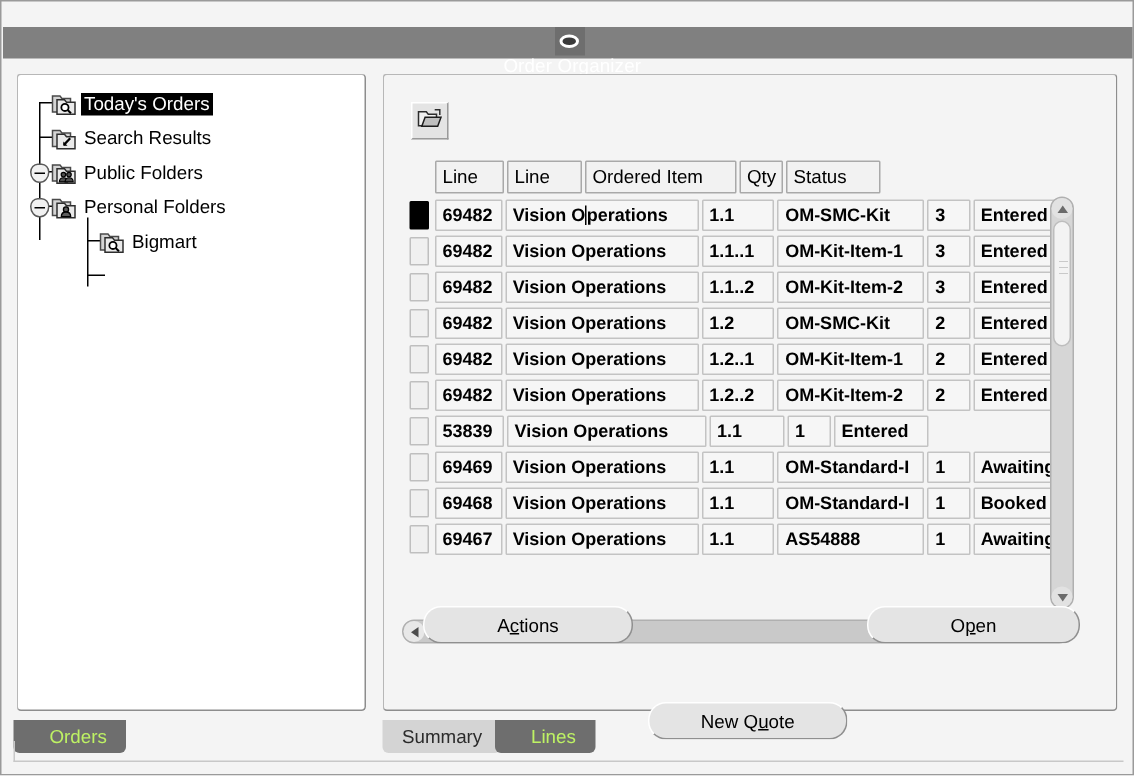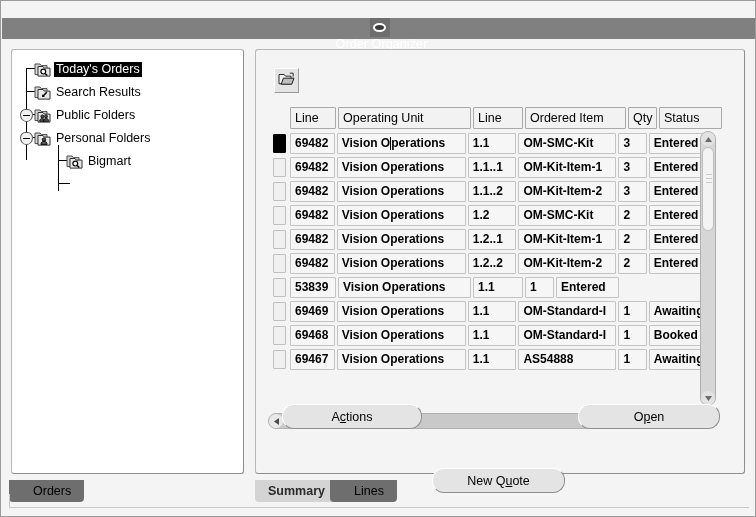--- a/index.html
+++ b/index.html
@@ -293,21 +293,21 @@
   .tab {
     position: absolute;
     height: 22px;
     display: flex; align-items: center; justify-content: center;
     padding: 0 13px;
     font-size: 12.5px;
     border-radius: 0 0 4px 4px;
     box-sizing: border-box;
     white-space: nowrap;
   }
-  .tab.inactive { background: #6e6e6e; color: #000000; padding-left: 24px; }
+  .tab.inactive { background: #6e6e6e; color: #bef264; padding-left: 24px; }
   .tab.active { background: #d4d4d4; color: #2b2b2b; }
 
   .bottom-rule {
     position: absolute;
     left: 8px; bottom: 8px;
     width: 740px; height: 1px;
     background: #c8c8c8;
   }
   .left-edge {
     position:absolute; left:8px; bottom:8px; width:1px; height:14px;
@@ -437,21 +437,20 @@
           <path d="M3.2 12.2 L5.4 6.2 H16 L13.8 12.2 Z" fill="#bfbfbf" stroke="#1d1d1d" stroke-width="1"></path>
           <path d="M11.8 1.2 L15.2 1.2 L15.2 4.6" stroke="#2d2d2d" stroke-width="1" fill="none"></path>
         </svg>
       </span>
     </div>
 
     <div class="grid-wrap">
 
       <div class="grid-head">
         <div class="hcell" style="width:46px">Line</div>
-        <div class="hcell" style="width:133px">Operating Unit</div>
         <div class="hcell" style="width:50px">Line</div>
         <div class="hcell" style="width:101px">Ordered Item</div>
         <div class="hcell" style="width:29px">Qty</div>
         <div class="hcell" style="width:63px">Status</div>
       </div>
 
       <div class="rows">
 
         <div class="grow selected">
           <div class="selbox"></div>
@@ -604,19 +603,19 @@
 
     <button class="btn" style="left:176px; top:385px; width:133px;margin-top:33px;">
       <span>New Q</span>
         <u>u</u>
         <span>ote</span>
     </button>
 
   </div>
 
   <div class="tab inactive" style="left:8px; top:479px;">Orders</div>
-  <div class="tab active" style="left:254px; top:479px;font-weight:bold;">Summary</div>
+  <div class="tab active" style="left:254px; top:479px;">Summary</div>
   <div class="tab inactive" style="left:329px; top:479px;">Lines</div>
 
   <div class="bottom-rule"></div>
   <div class="left-edge"></div>
 
 </div>
 
 </body></html>

